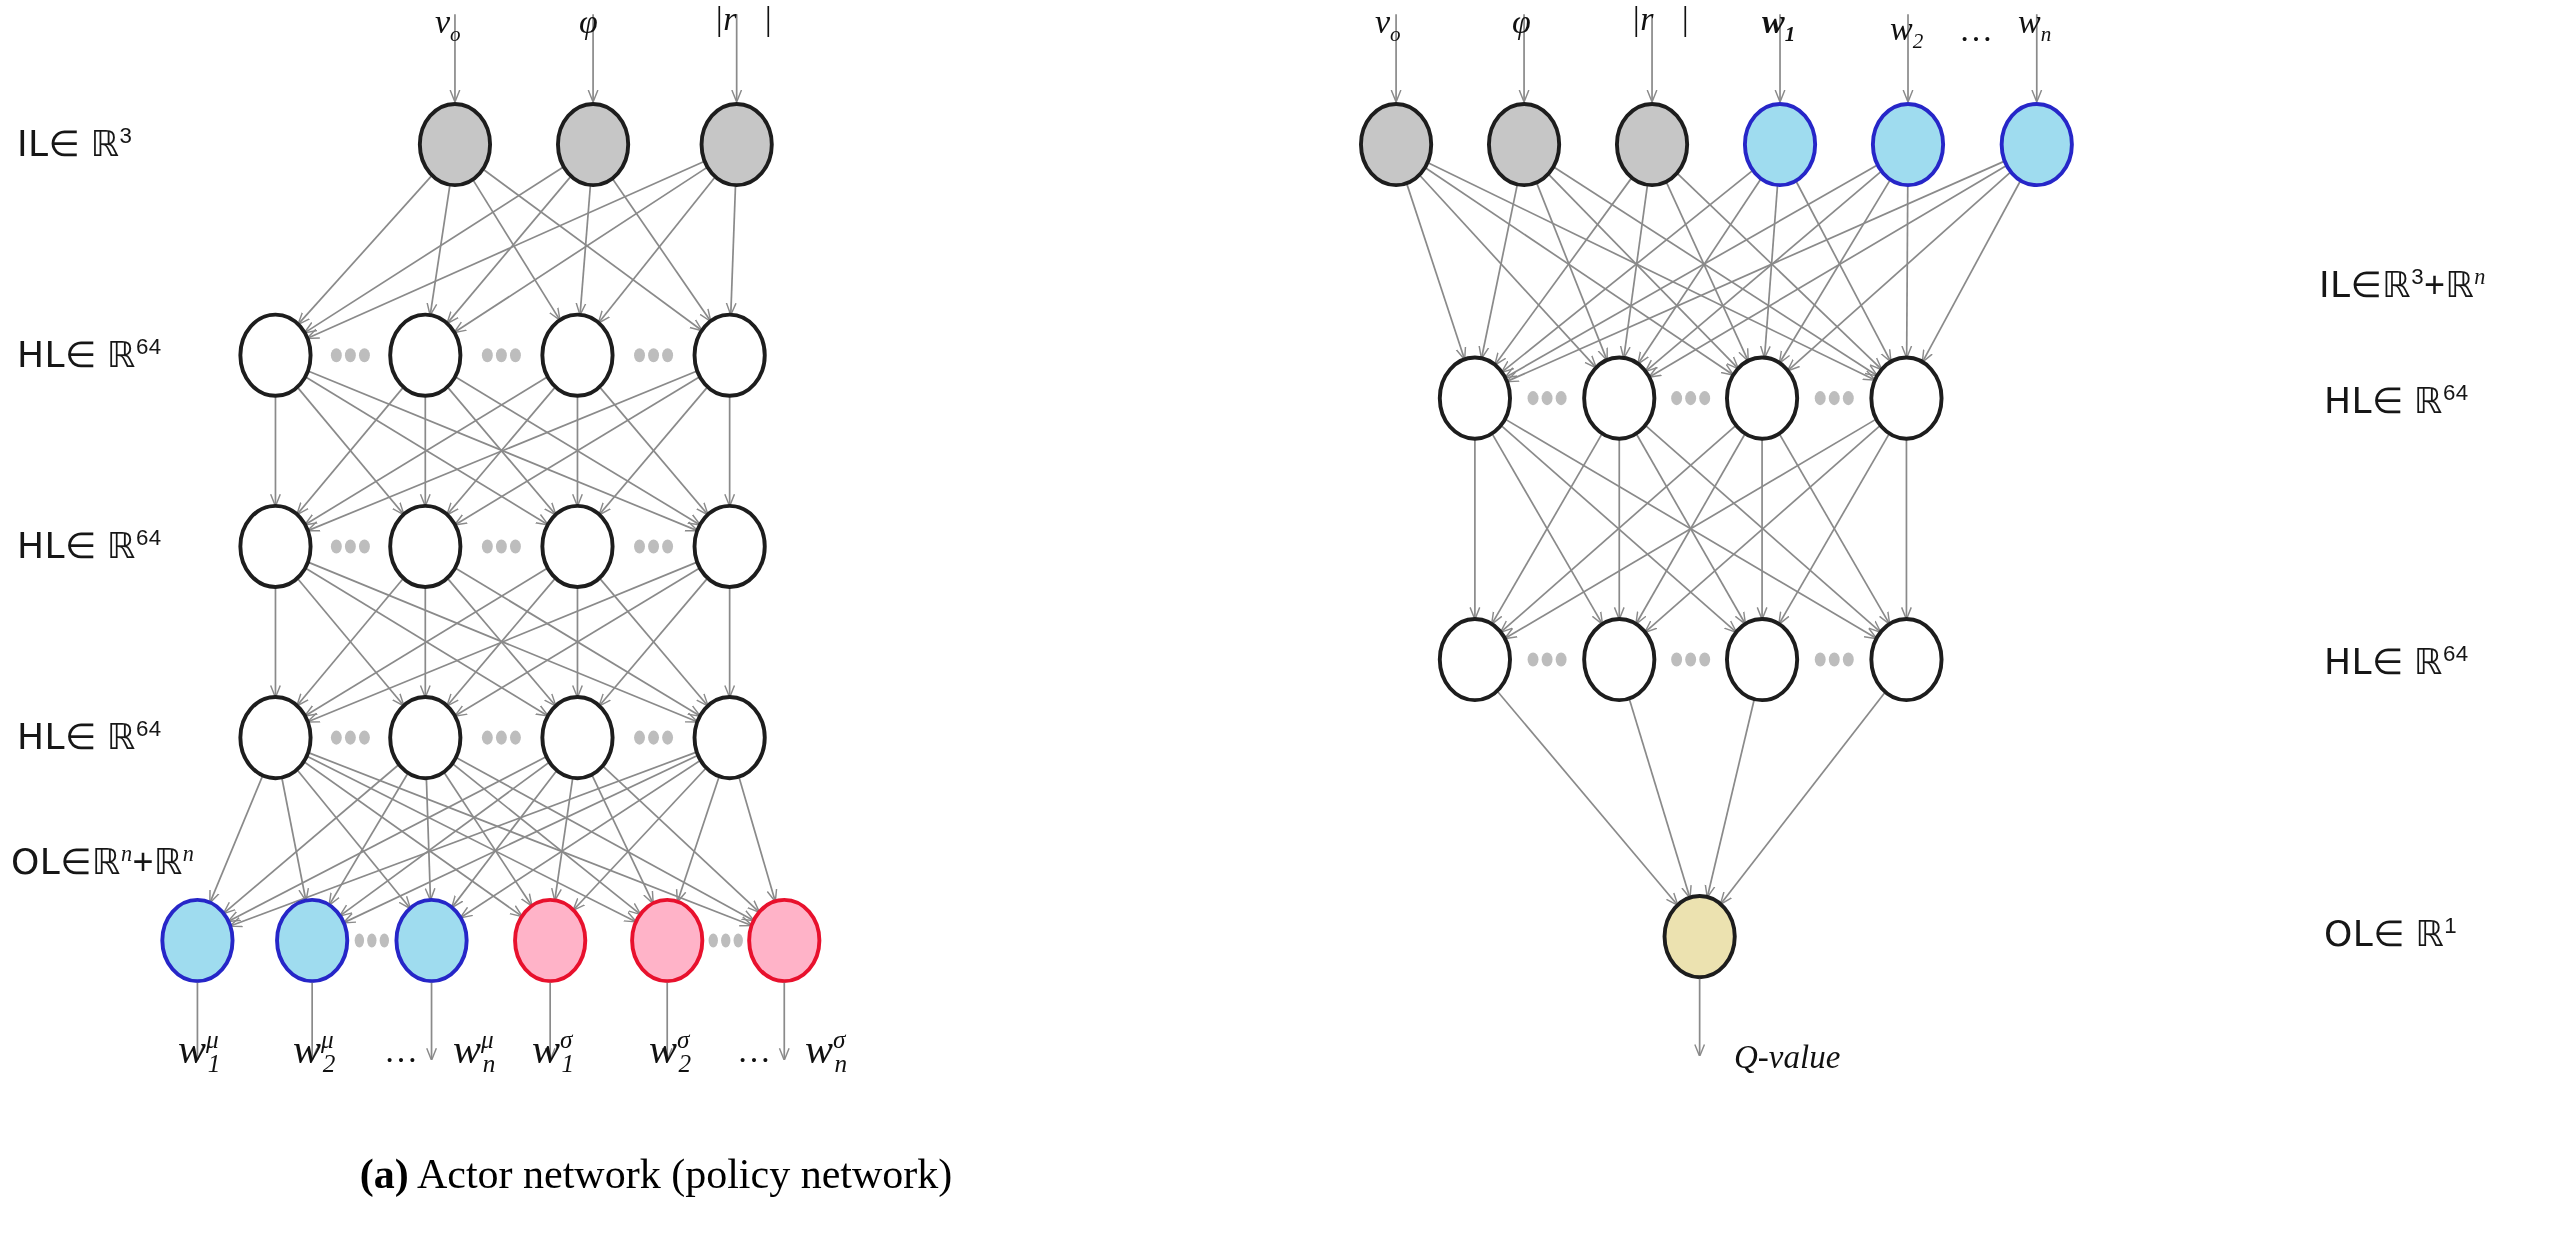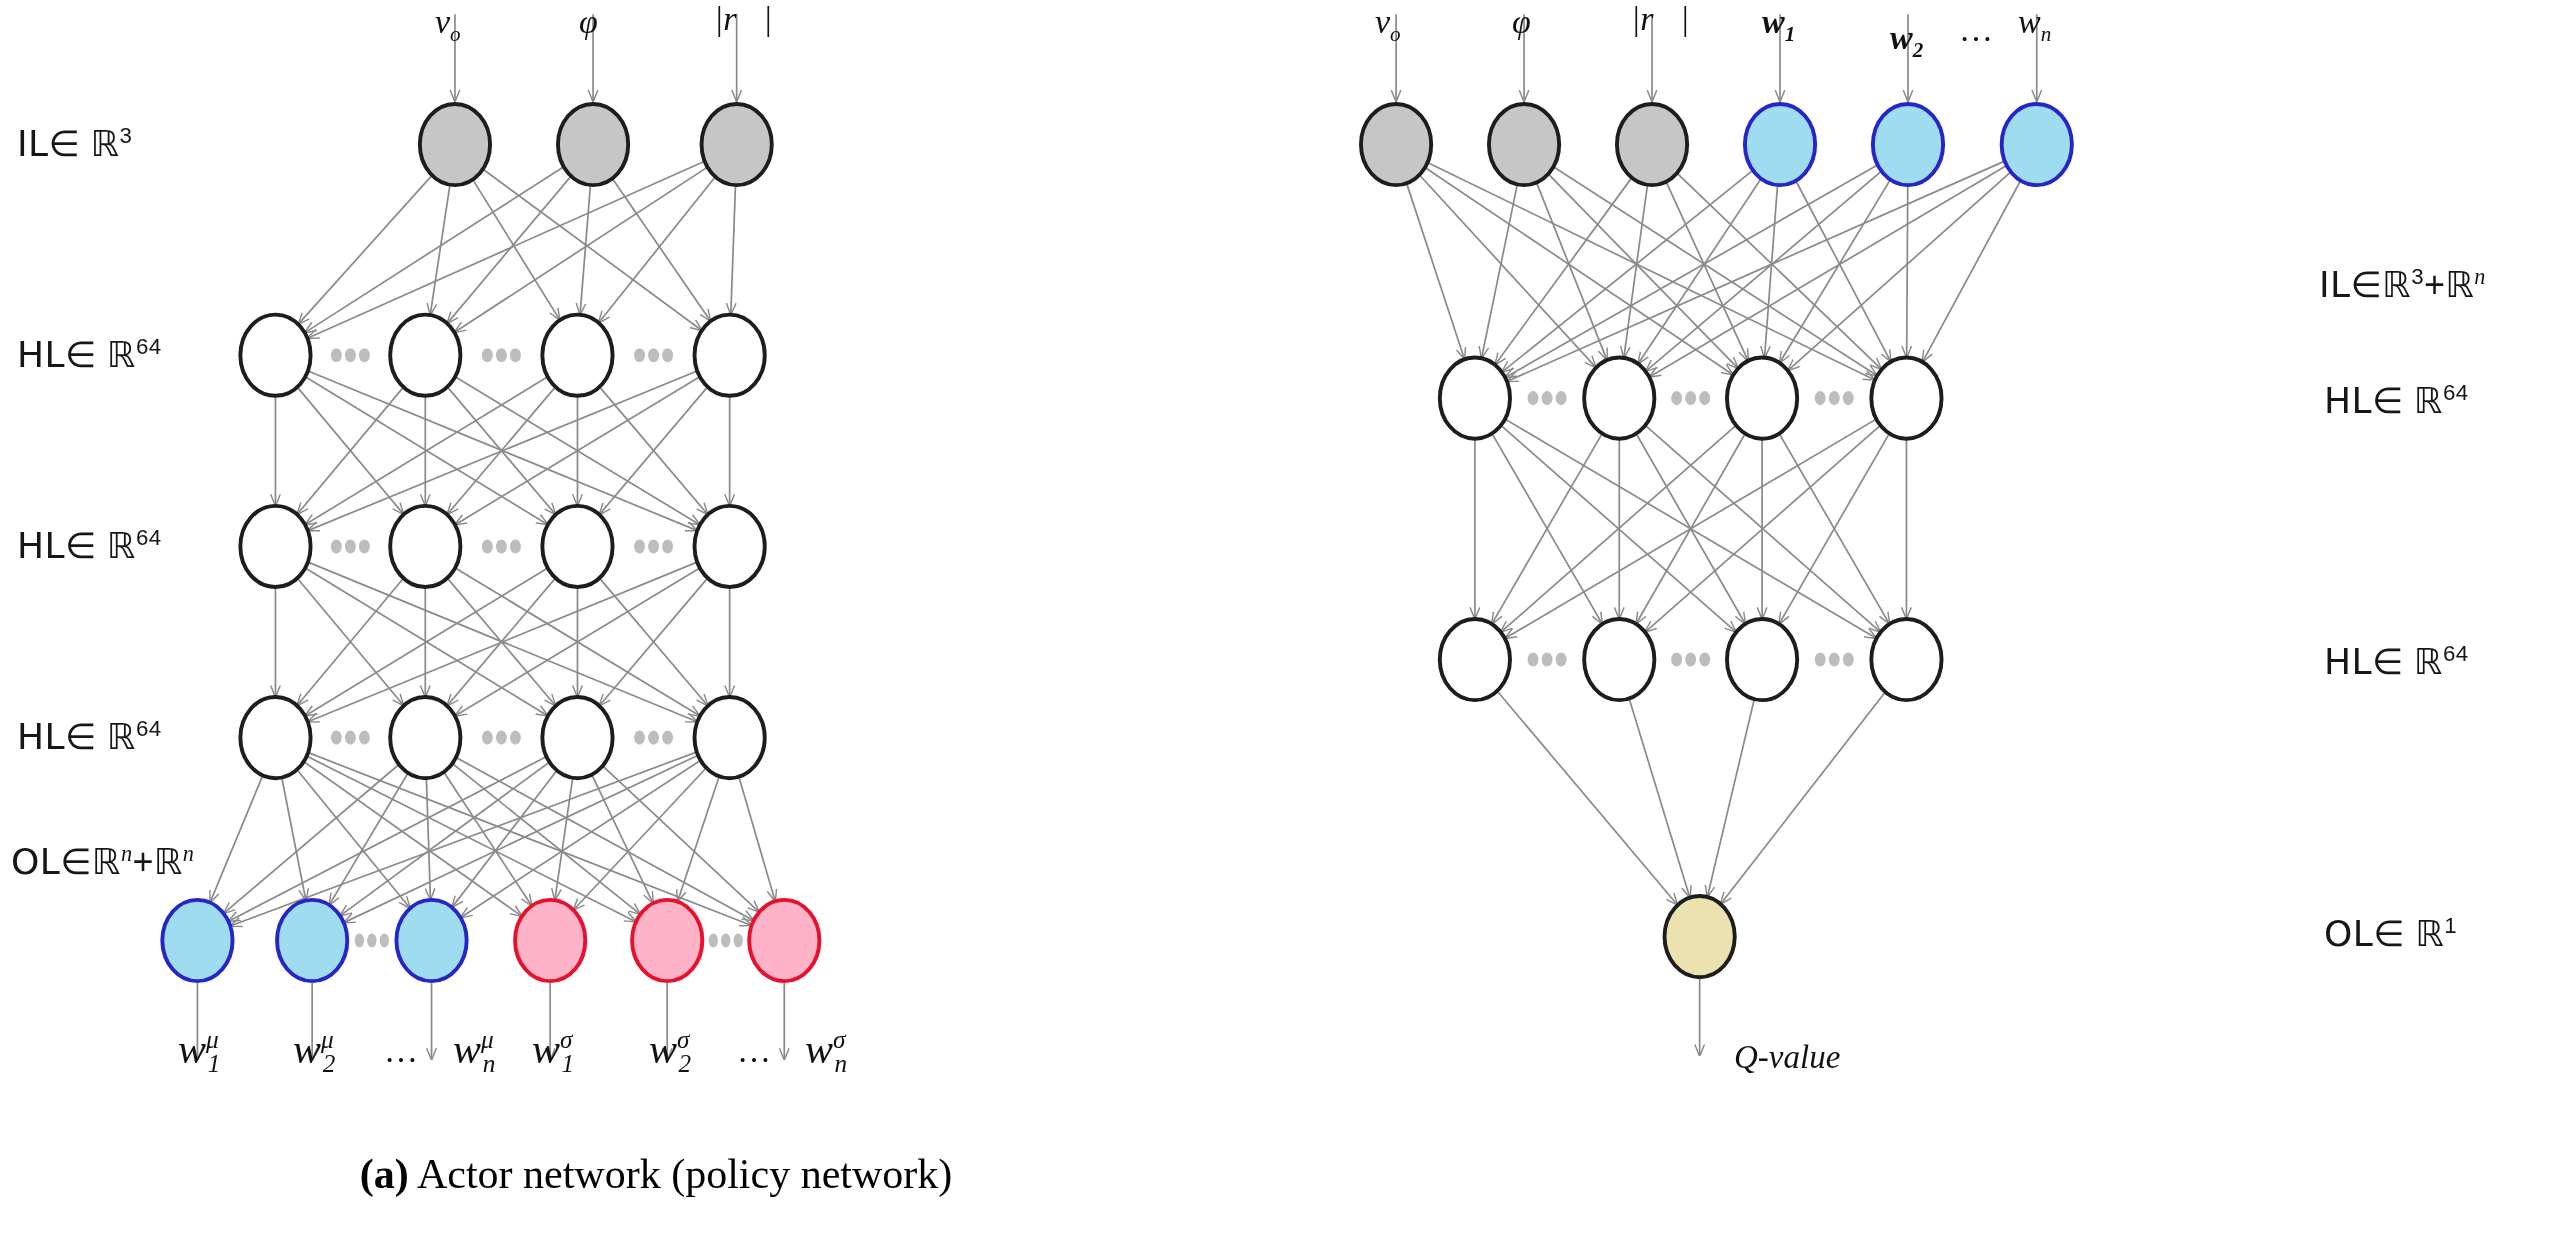--- a/index.html
+++ b/index.html
@@ -285,21 +285,21 @@
   <div class="lbl outlab" style="left:453px;top:1025px;">w<sup>μ</sup><sub style="margin-left:-11px;">n</sub></div>
   <div class="lbl outlab" style="left:532px;top:1025px;">w<sup>σ</sup><sub style="margin-left:-11px;">1</sub></div>
   <div class="lbl outlab" style="left:649px;top:1025px;">w<sup>σ</sup><sub style="margin-left:-11px;">2</sub></div>
   <div class="lbl dots3" style="left:737px;top:1032px;">…</div>
   <div class="lbl outlab" style="left:805px;top:1025px;">w<sup>σ</sup><sub style="margin-left:-11px;">n</sub></div>
 
   <div class="lbl inlab" style="left:1375px;top:3.1px;">v<sub>o</sub></div>
   <div class="lbl inlab" style="left:1512px;top:3.1px;">φ</div>
   <div class="lbl inlab" style="left:1631px;top:0px;">|r⃗|</div>
   <div class="lbl inlab" style="left:1762px;top:3.1px;font-weight:bold;">w<sub>1</sub></div>
-  <div class="lbl inlab" style="left:1890px;top:19px;font-weight:bold;">w<sub>2</sub></div>
+  <div class="lbl inlab" style="left:1890px;top:10px;">w<sub>2</sub></div>
   <div class="lbl dots3" style="left:1959px;top:11px;">…</div>
   <div class="lbl inlab" style="left:2018px;top:3.1px;">w<sub>n</sub></div>
 
   <div class="lbl layerlabel" style="left:2319px;top:264px;">
     <span class="bb">IL</span><span>∈</span><span class="bb">ℝ</span><sup>3</sup><span>+</span><span class="bb">ℝ</span><sup class="it">n</sup>
   </div>
   <div class="lbl layerlabel" style="left:2324px;top:380px;">
     <span class="bb">HL</span><span>∈</span> <span class="bb">ℝ</span><sup>64</sup>
   </div>
   <div class="lbl layerlabel" style="left:2324px;top:641px;">

